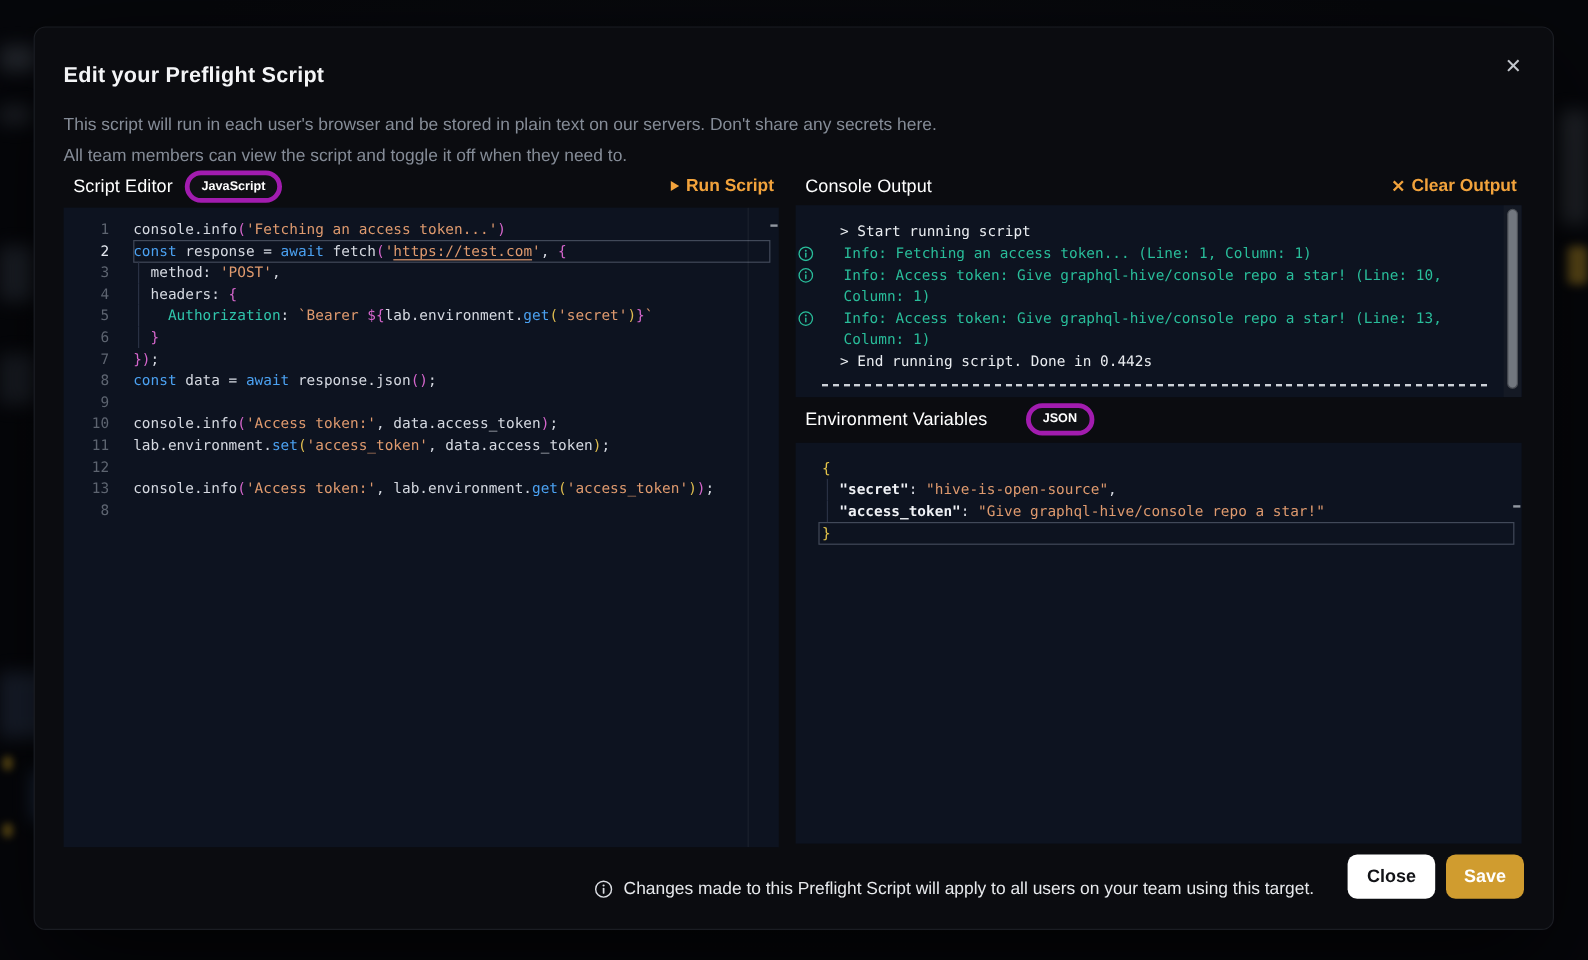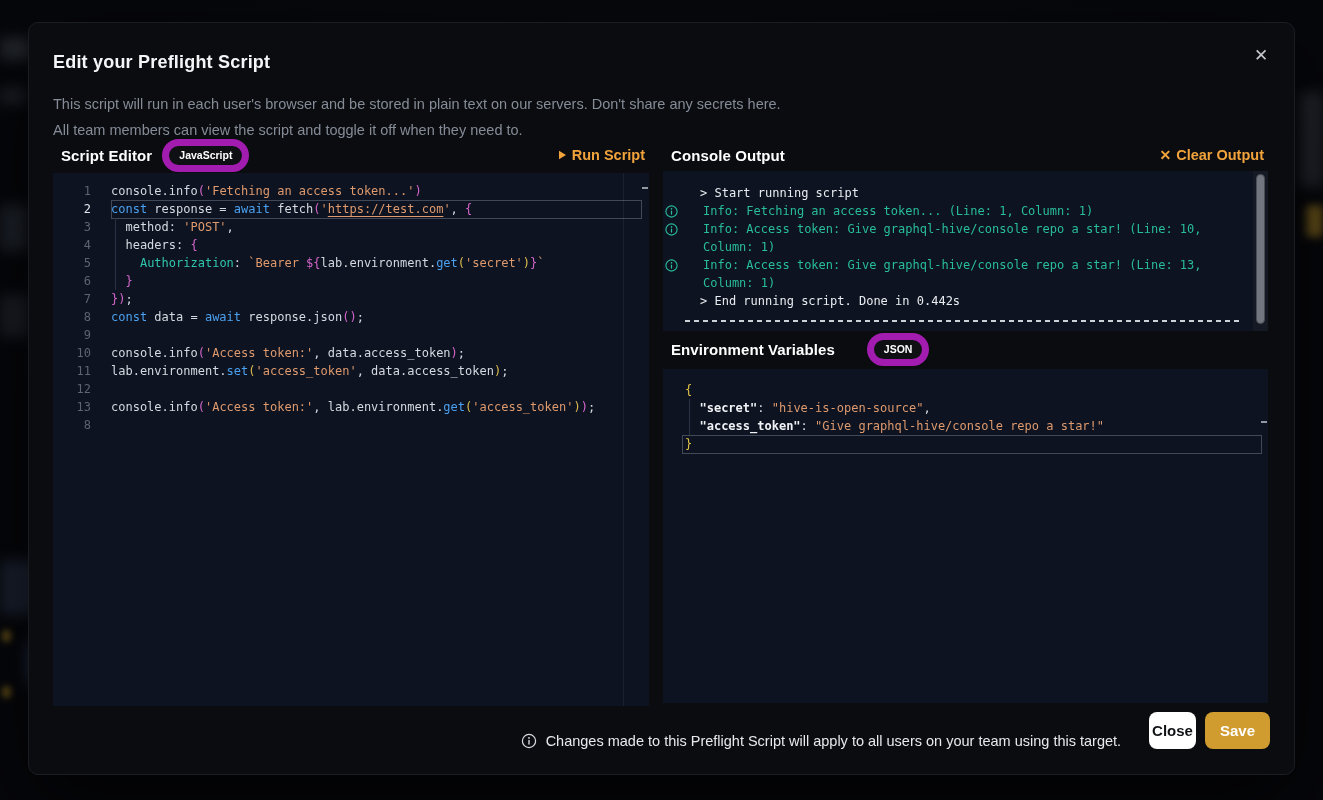--- a/index.html
+++ b/index.html
@@ -13,22 +13,22 @@
   .modal { position:absolute; left:28px; top:22px; width:1267px; height:753px;
            background:#0b0c10; border:1px solid #1b1d23; border-radius:10px;
            box-shadow:0 30px 90px rgba(0,0,0,.75); }
   .modal-close { position:absolute; top:20px; right:20px; width:26px; height:26px; background:none; border:none;
                  color:#c3c7cd; font-size:17px; line-height:26px; text-align:center; cursor:pointer; font-family:"Liberation Sans",sans-serif; }
   .m-title { position:absolute; left:24px; top:29px; font-size:18px; font-weight:700; color:#f4f5f7; letter-spacing:.2px; }
   .m-desc  { position:absolute; left:24px; top:68px; font-size:14.5px; color:#858c97; line-height:26px; }
 
   
   .phead { position:absolute; height:26px; display:flex; align-items:center; gap:10px; padding:0 4px 0 8px; }
-  .phead-title { font-size:15px; font-weight:700; color:#ffffff; letter-spacing:.1px; white-space:nowrap; }
-  .badge { font-size:10.5px; font-weight:700; color:#fff; border:7px solid #a21caf; border-radius:999px;
+  .phead-title { font-size:15px; font-weight:400; color:#ffffff; letter-spacing:.1px; white-space:nowrap; }
+  .badge { font-size:10.5px; font-weight:700; color:#fff; border:4px solid #a21caf; border-radius:999px;
            padding:3px 10px 4px; background:rgba(255,255,255,0.02); white-space:nowrap; }
   .accent-btn { margin-left:auto; display:flex; align-items:center; gap:5px; background:none; border:none; cursor:pointer;
                 color:var(--accent, #f2a33c); font-size:14.5px; font-weight:600; font-family:"Liberation Sans",sans-serif; white-space:nowrap; }
   .accent-btn .x-glyph { font-size:14px; line-height:1; }
 
   .lh-script { left:24px; top:119px; width:596px; }
   .rh-console { left:634px; top:119px; width:605px; }
   .rh-env { left:634px; top:313px; width:605px;gap:32px; }
 
   
@@ -77,21 +77,21 @@
               background:repeating-linear-gradient(90deg,#ccd1d8 0 5px,transparent 5px 9px); }
   .cscroll-track { position:absolute; top:0; right:0; width:15px; height:100%; background:#141924; }
   .cscroll-thumb { position:absolute; top:3px; right:3px; width:9px; height:150px; border-radius:5px;
                    background:#72777f; border:1px solid #4a4e55; }
 
   
   .footer { position:absolute; right:24px; top:689px; height:37px; display:flex; align-items:flex-end; }
   .notice { display:flex; align-items:center; gap:9px; color:#e7e9ec; font-size:14.5px; margin-right:28px; }
   .btn { height:37px; border-radius:8px; border:none; cursor:pointer; font-family:"Liberation Sans",sans-serif;
          font-size:15px; font-weight:600; display:flex; align-items:center; }
-  .btn-close { background:#ffffff; color:#121317; padding:0 3px; margin-right:9px; }
+  .btn-close { background:#ffffff; color:#121317; padding:0 16px; margin-right:9px; }
   .btn-save  { background:var(--save-bg,#d09c2f); color:#ffffff; padding:0 15px; }
 
   svg { display:block; }
 </style>
 </head>
 <body>
 
 <div class="backdrop">
   <div class="blur-shape" style="left:0;top:38px;width:30px;height:22px;background:#3c414a;"></div>
   <div class="blur-shape" style="left:0;top:88px;width:26px;height:16px;background:#343942;"></div>

